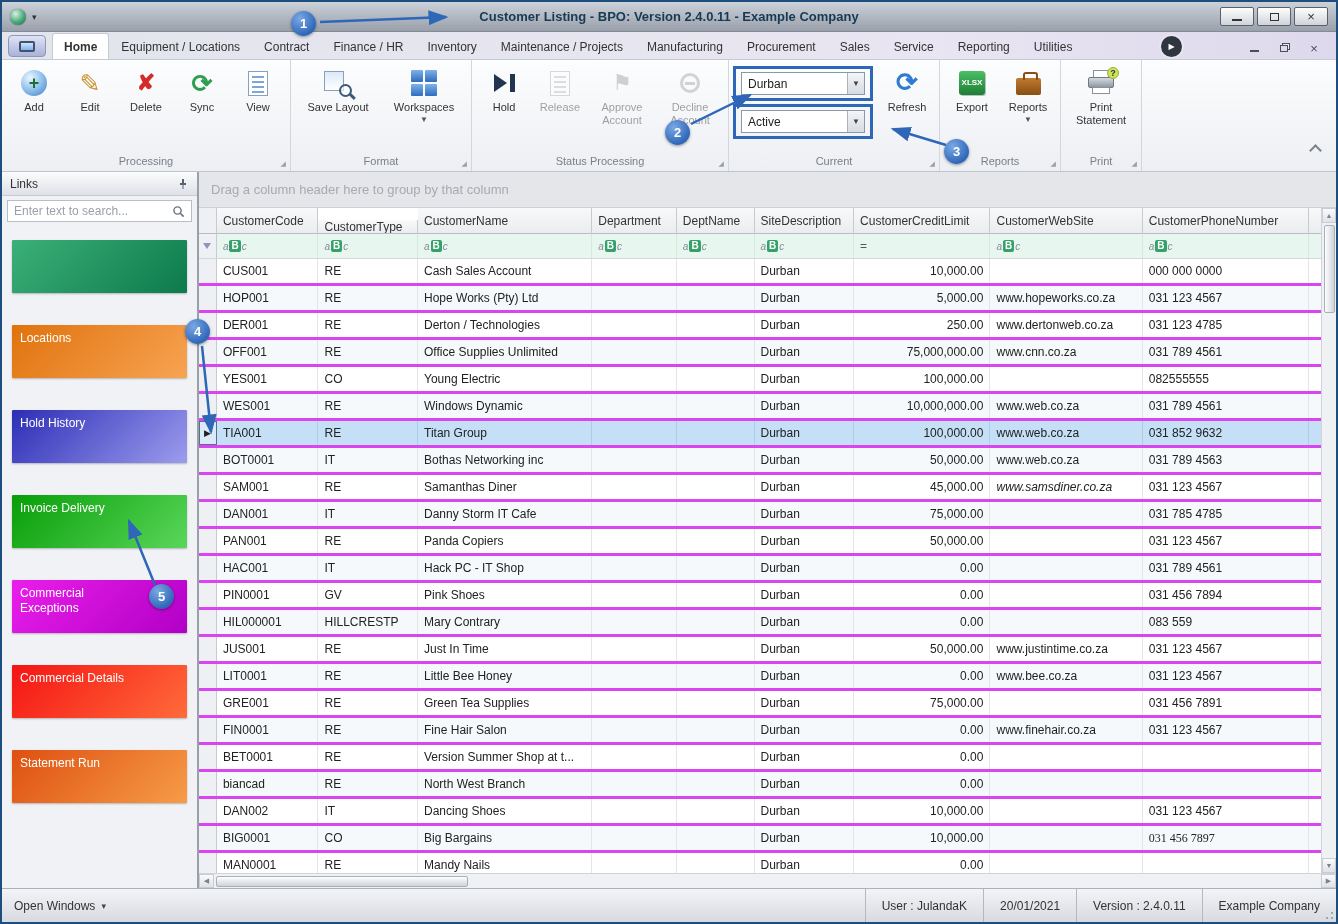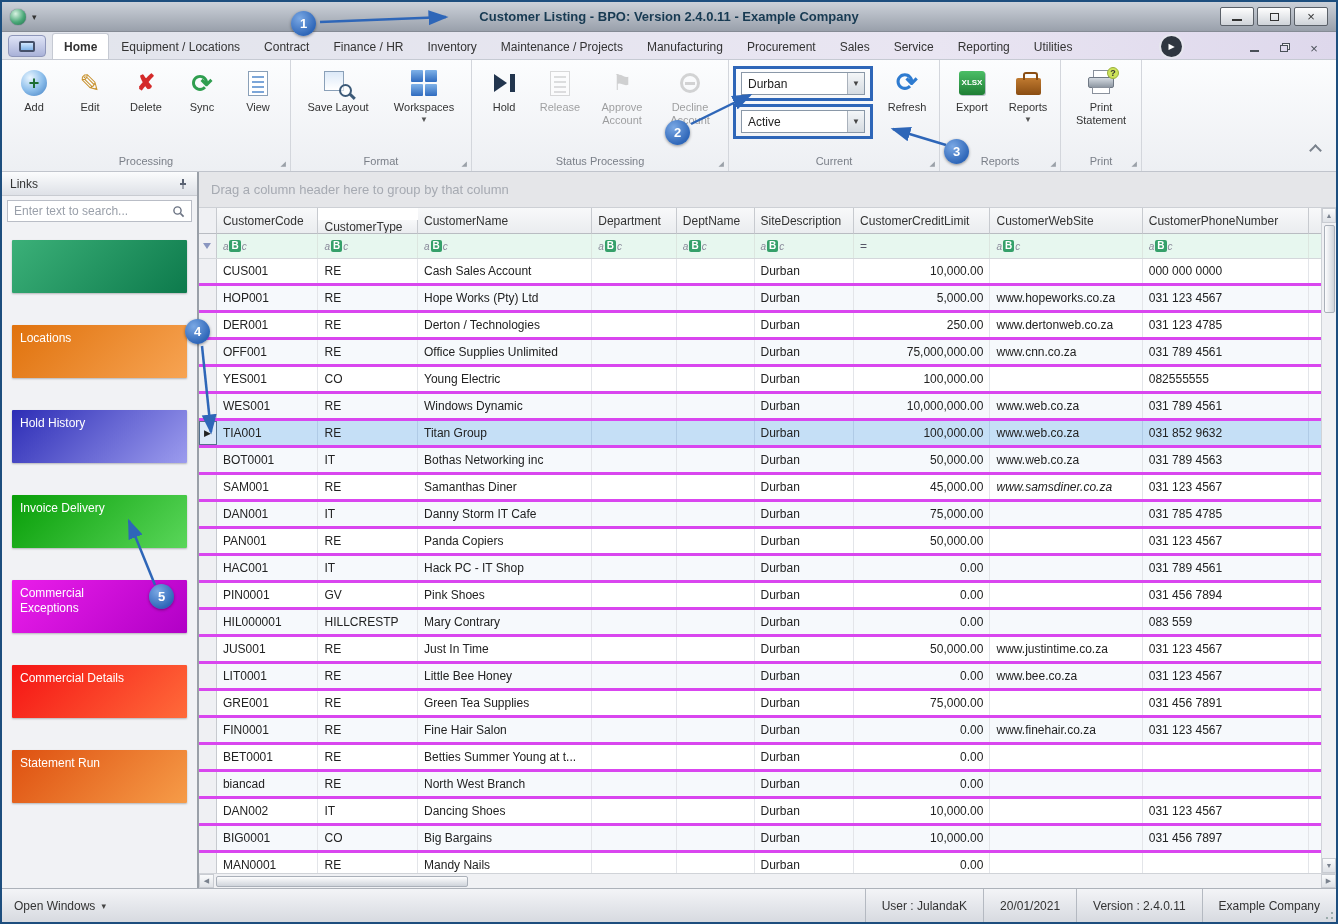--- a/index.html
+++ b/index.html
@@ -705,21 +705,21 @@
                 <div class="cell" style="width: 100px;">Durban</div>
                 <div class="cell right" style="width: 137px;">0.00</div>
                 <div class="cell" style="width: 153px;">www.finehair.co.za</div>
                 <div class="cell" style="width: 167px;">031 123 4567</div>
                 <div class="cell fillcell"></div>
               </div>
               <div class="grow drow">
                 <div class="cell indcell" style="width: 18px;"></div>
                 <div class="cell" style="width: 102px;">BET0001</div>
                 <div class="cell" style="width: 100px;">RE</div>
-                <div class="cell" style="width: 175px;">Betties Summer Young at t...</div>
+                <div class="cell" style="width: 175px;">Version Summer Shop at t...</div>
                 <div class="cell" style="width: 85px;"></div>
                 <div class="cell" style="width: 78px;"></div>
                 <div class="cell" style="width: 100px;">Durban</div>
                 <div class="cell right" style="width: 137px;">0.00</div>
                 <div class="cell" style="width: 153px;"></div>
                 <div class="cell" style="width: 167px;"></div>
                 <div class="cell fillcell"></div>
               </div>
               <div class="grow drow alt">
                 <div class="cell indcell" style="width: 18px;"></div>
@@ -750,21 +750,21 @@
               <div class="grow drow alt">
                 <div class="cell indcell" style="width: 18px;"></div>
                 <div class="cell" style="width: 102px;">BIG0001</div>
                 <div class="cell" style="width: 100px;">CO</div>
                 <div class="cell" style="width: 175px;">Big Bargains</div>
                 <div class="cell" style="width: 85px;"></div>
                 <div class="cell" style="width: 78px;"></div>
                 <div class="cell" style="width: 100px;">Durban</div>
                 <div class="cell right" style="width: 137px;">10,000.00</div>
                 <div class="cell" style="width: 153px;"></div>
-                <div class="cell" style="width: 167px;">031 456 7897</div>
+                <div class="cell" style="width: 167px; font-family: Liberation Serif, serif;">031 456 7897</div>
                 <div class="cell fillcell"></div>
               </div>
               <div class="grow drow">
                 <div class="cell indcell" style="width: 18px;"></div>
                 <div class="cell" style="width: 102px;">MAN0001</div>
                 <div class="cell" style="width: 100px;">RE</div>
                 <div class="cell" style="width: 175px;">Mandy Nails</div>
                 <div class="cell" style="width: 85px;"></div>
                 <div class="cell" style="width: 78px;"></div>
                 <div class="cell" style="width: 100px;">Durban</div>

